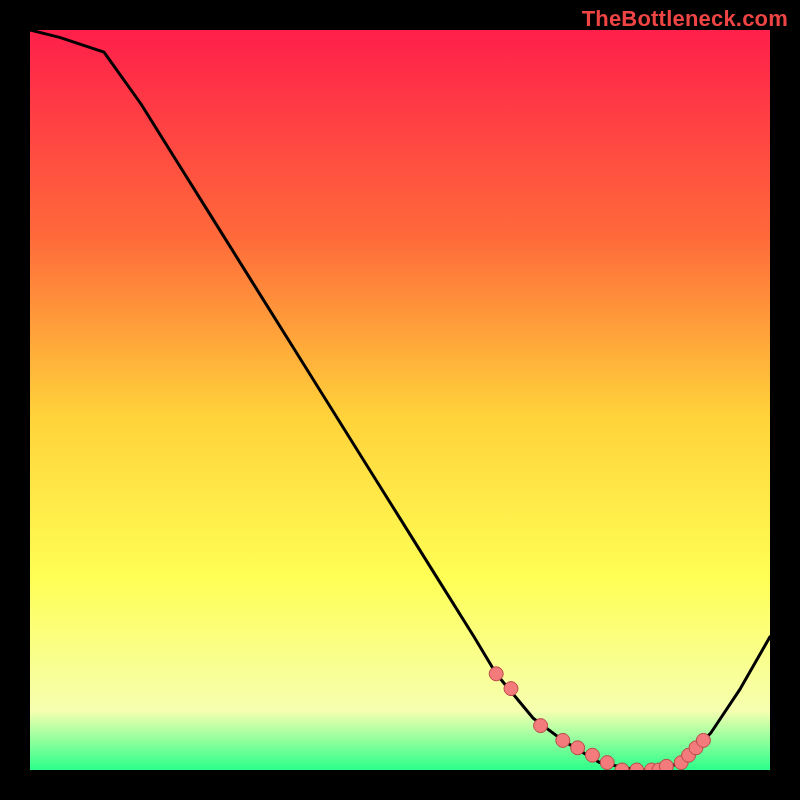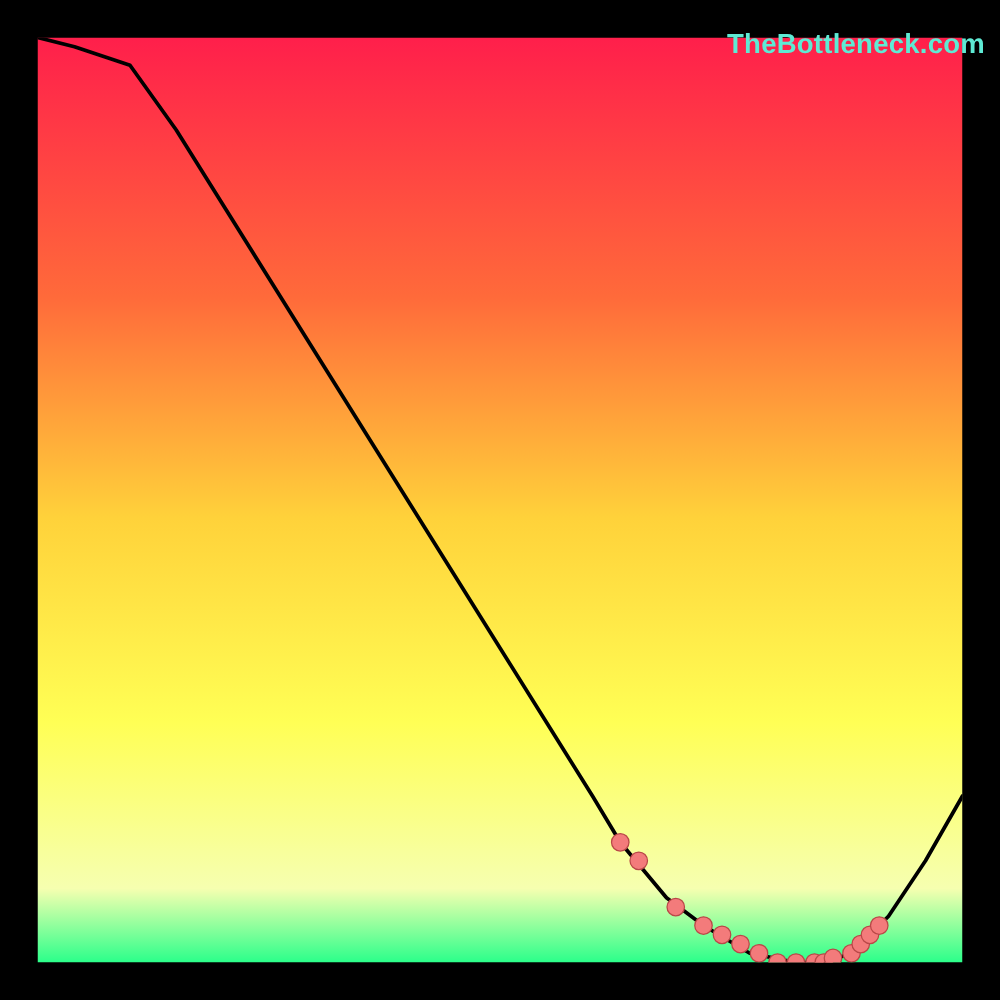--- a/index.html
+++ b/index.html
@@ -12,23 +12,23 @@
     overflow: hidden;
   }
   .frame {
     position: relative;
     width: 800px;
     height: 800px;
     background: #000;
   }
   .watermark {
     position: absolute;
-    top: 22px;
+    top: 6px;
     right: 12px;
-    color: #5eead4;
+    color: #ef4444;
     font-size: 22px;
     font-weight: 600;
     letter-spacing: 0.2px;
     z-index: 10;
     user-select: none;
     margin-left: 12px;
   }
   .plot {
     position: absolute;
     left: 30px;

